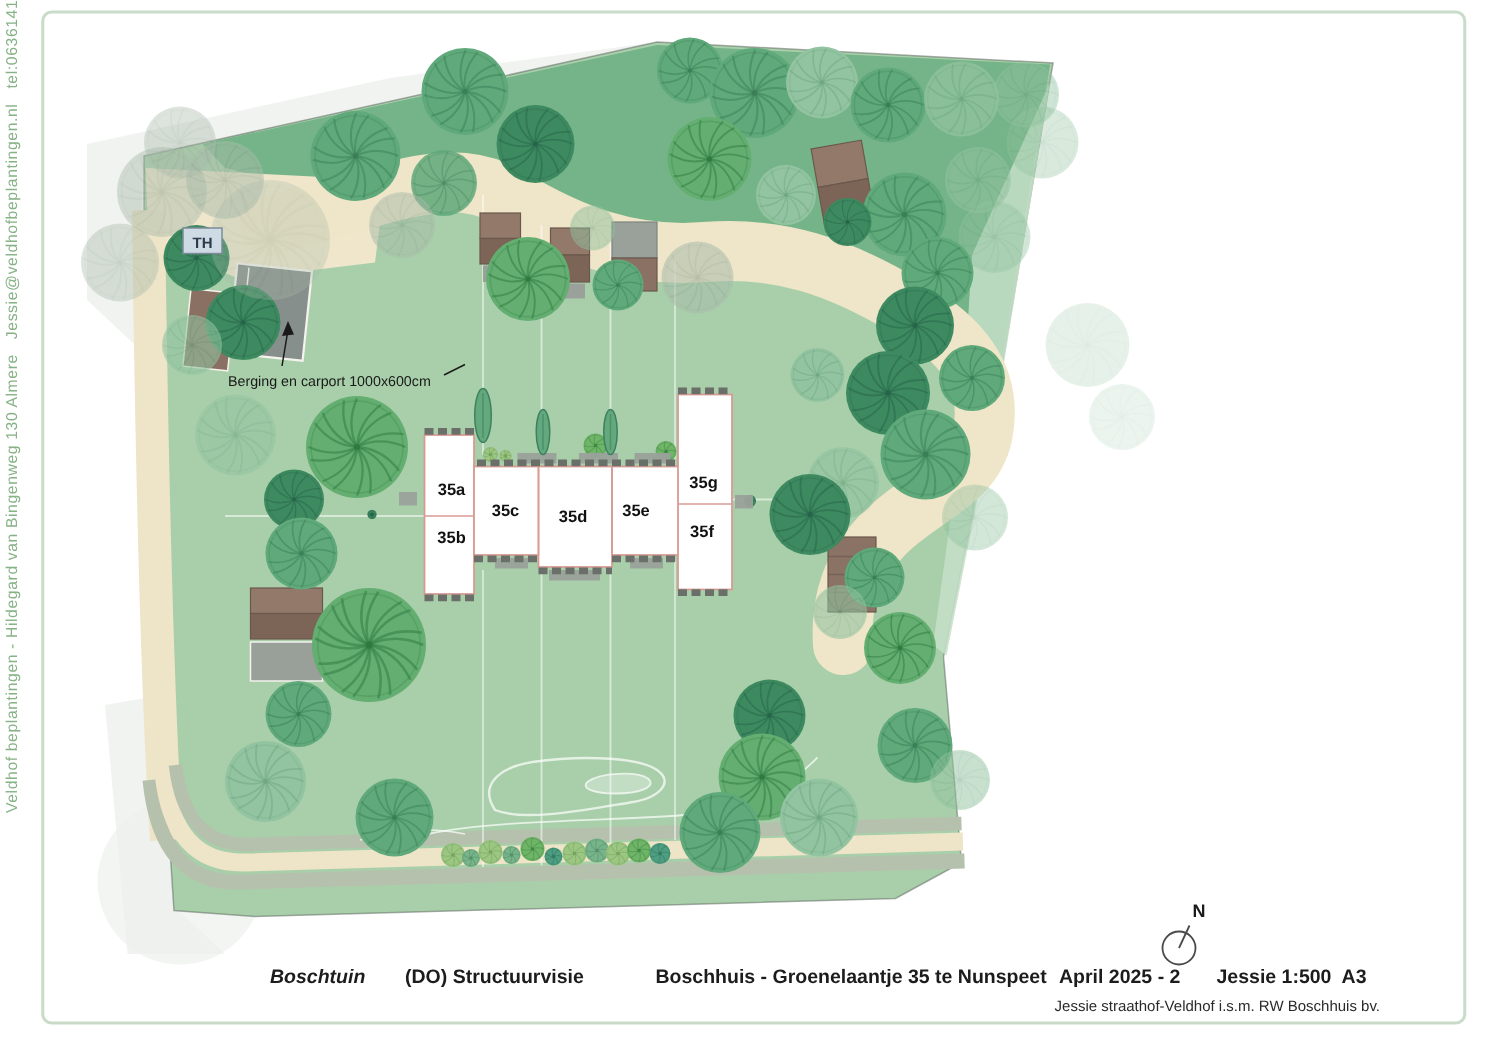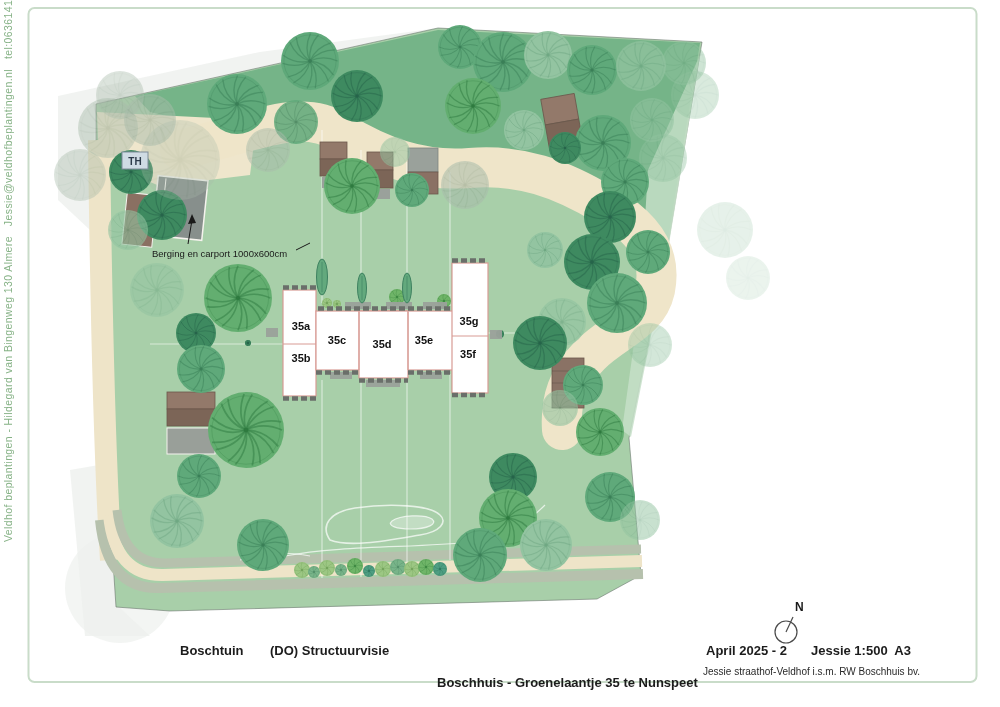--- a/index.html
+++ b/index.html
@@ -6,23 +6,23 @@
   body{width:1000px;height:707px;position:relative;font-family:"Liberation Sans",sans-serif;overflow:hidden;}
   #plan-svg{position:absolute;left:0;top:0;}
   .sidebar-text{
     position:absolute;left:2px;top:112px;height:430px;
     writing-mode:vertical-rl;transform:rotate(180deg);
     font-size:10.5px;letter-spacing:.4px;color:#86b286;white-space:pre;
   }
   .footer{position:absolute;top:643px;left:0;width:1000px;height:20px;
     font-size:13px;font-weight:700;color:#1c1c1c;}
   .footer span{position:absolute;white-space:pre;}
-  .f-project{left:180px;}
+  .f-project{left:180px;font-style:italic;}
   .f-phase{left:270px;}
-  .f-title{left:437px;margin-top:32px;}
+  .f-title{left:437px;}
   .f-date{left:706px;}
   .f-scale{left:811px;}
   .credit{position:absolute;top:666px;left:0;width:920px;text-align:right;
     font-size:10px;font-weight:400;color:#2a2a2a;}
   text{font-family:"Liberation Sans",sans-serif;}
   .unit-label{font-size:11px;font-weight:700;fill:#111;}
 </style>
 </head>
 <body>
 

